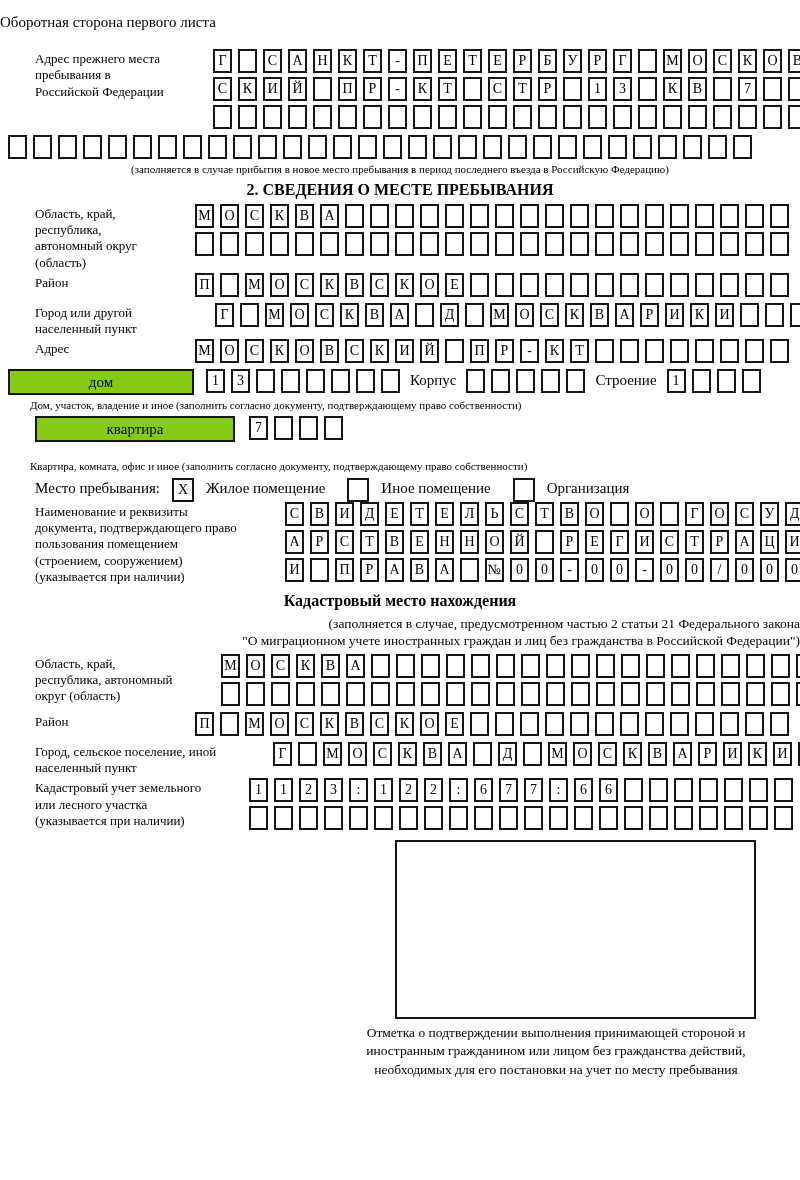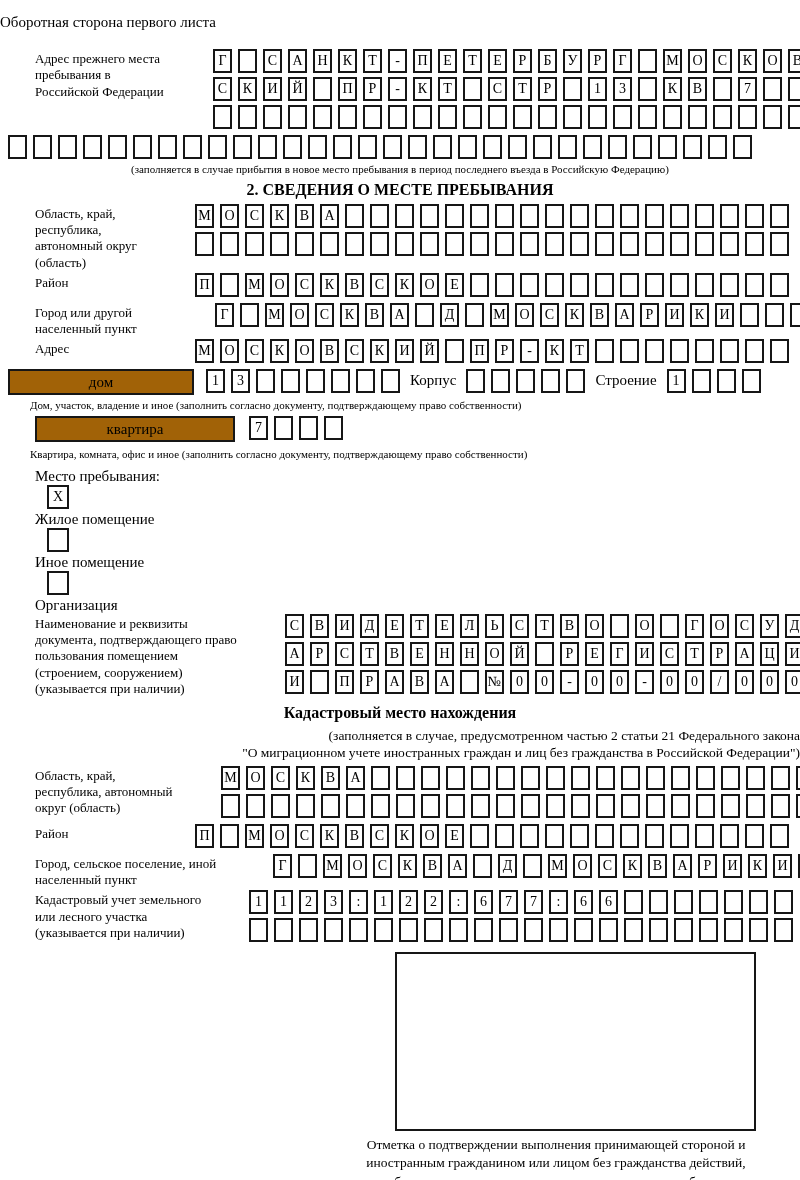--- a/index.html
+++ b/index.html
@@ -27,29 +27,29 @@
 
   .caption { font-size:11px; margin:0 0 3px 35px; line-height:1.25; }
   .caption.center { text-align:center; margin-left:0; }
 
   .section-title { text-align:center; font-weight:bold; font-size:16px; margin:4px 0 5px; }
   .sub-note { text-align:right; font-size:13.5px; line-height:1.3; }
 
   .house-row { display:flex; align-items:flex-start; margin:0 0 2px 8px; }
   .bigbox {
     box-sizing:border-box; border:2px solid #161616; height:26px;
-    line-height:22px; text-align:center; font-size:15px; background:#a16207;
+    line-height:22px; text-align:center; font-size:15px; background:#84cc16;
   }
   .house-type { width:186px; margin-right:12px; }
   .inline-label { font-size:15px; margin:3px 10px 0 4px; }
 
-  .apt-row { display:flex; align-items:flex-start; margin:2px 0 4px 35px; }
+  .apt-row { display:flex; align-items:flex-start; margin:2px 0 16px 35px; }
   .apt-type { width:200px; margin-right:14px; }
 
-  .stay-row { display:flex; align-items:flex-start; margin:4px 0 0 35px; font-size:15px;flex-direction:column; }
+  .stay-row { display:flex; align-items:flex-start; margin:4px 0 0 35px; font-size:15px; }
   .stay-row .cell.checkbox { width:22px; margin:0 12px 0 12px; }
   .opt-label { padding-top:2px; margin-right:10px; }
   .note-center { text-align:center; font-size:13.5px; margin:1px 0 5px; }
 
   .stamp-box { width:357px; height:175px; border:2px solid #161616; margin:6px 0 5px 395px; background:#fff; }
   .stamp-caption { width:452px; margin-left:330px; text-align:center; font-size:13.5px; line-height:1.34; }
 </style>
 </head>
 <body>
 

